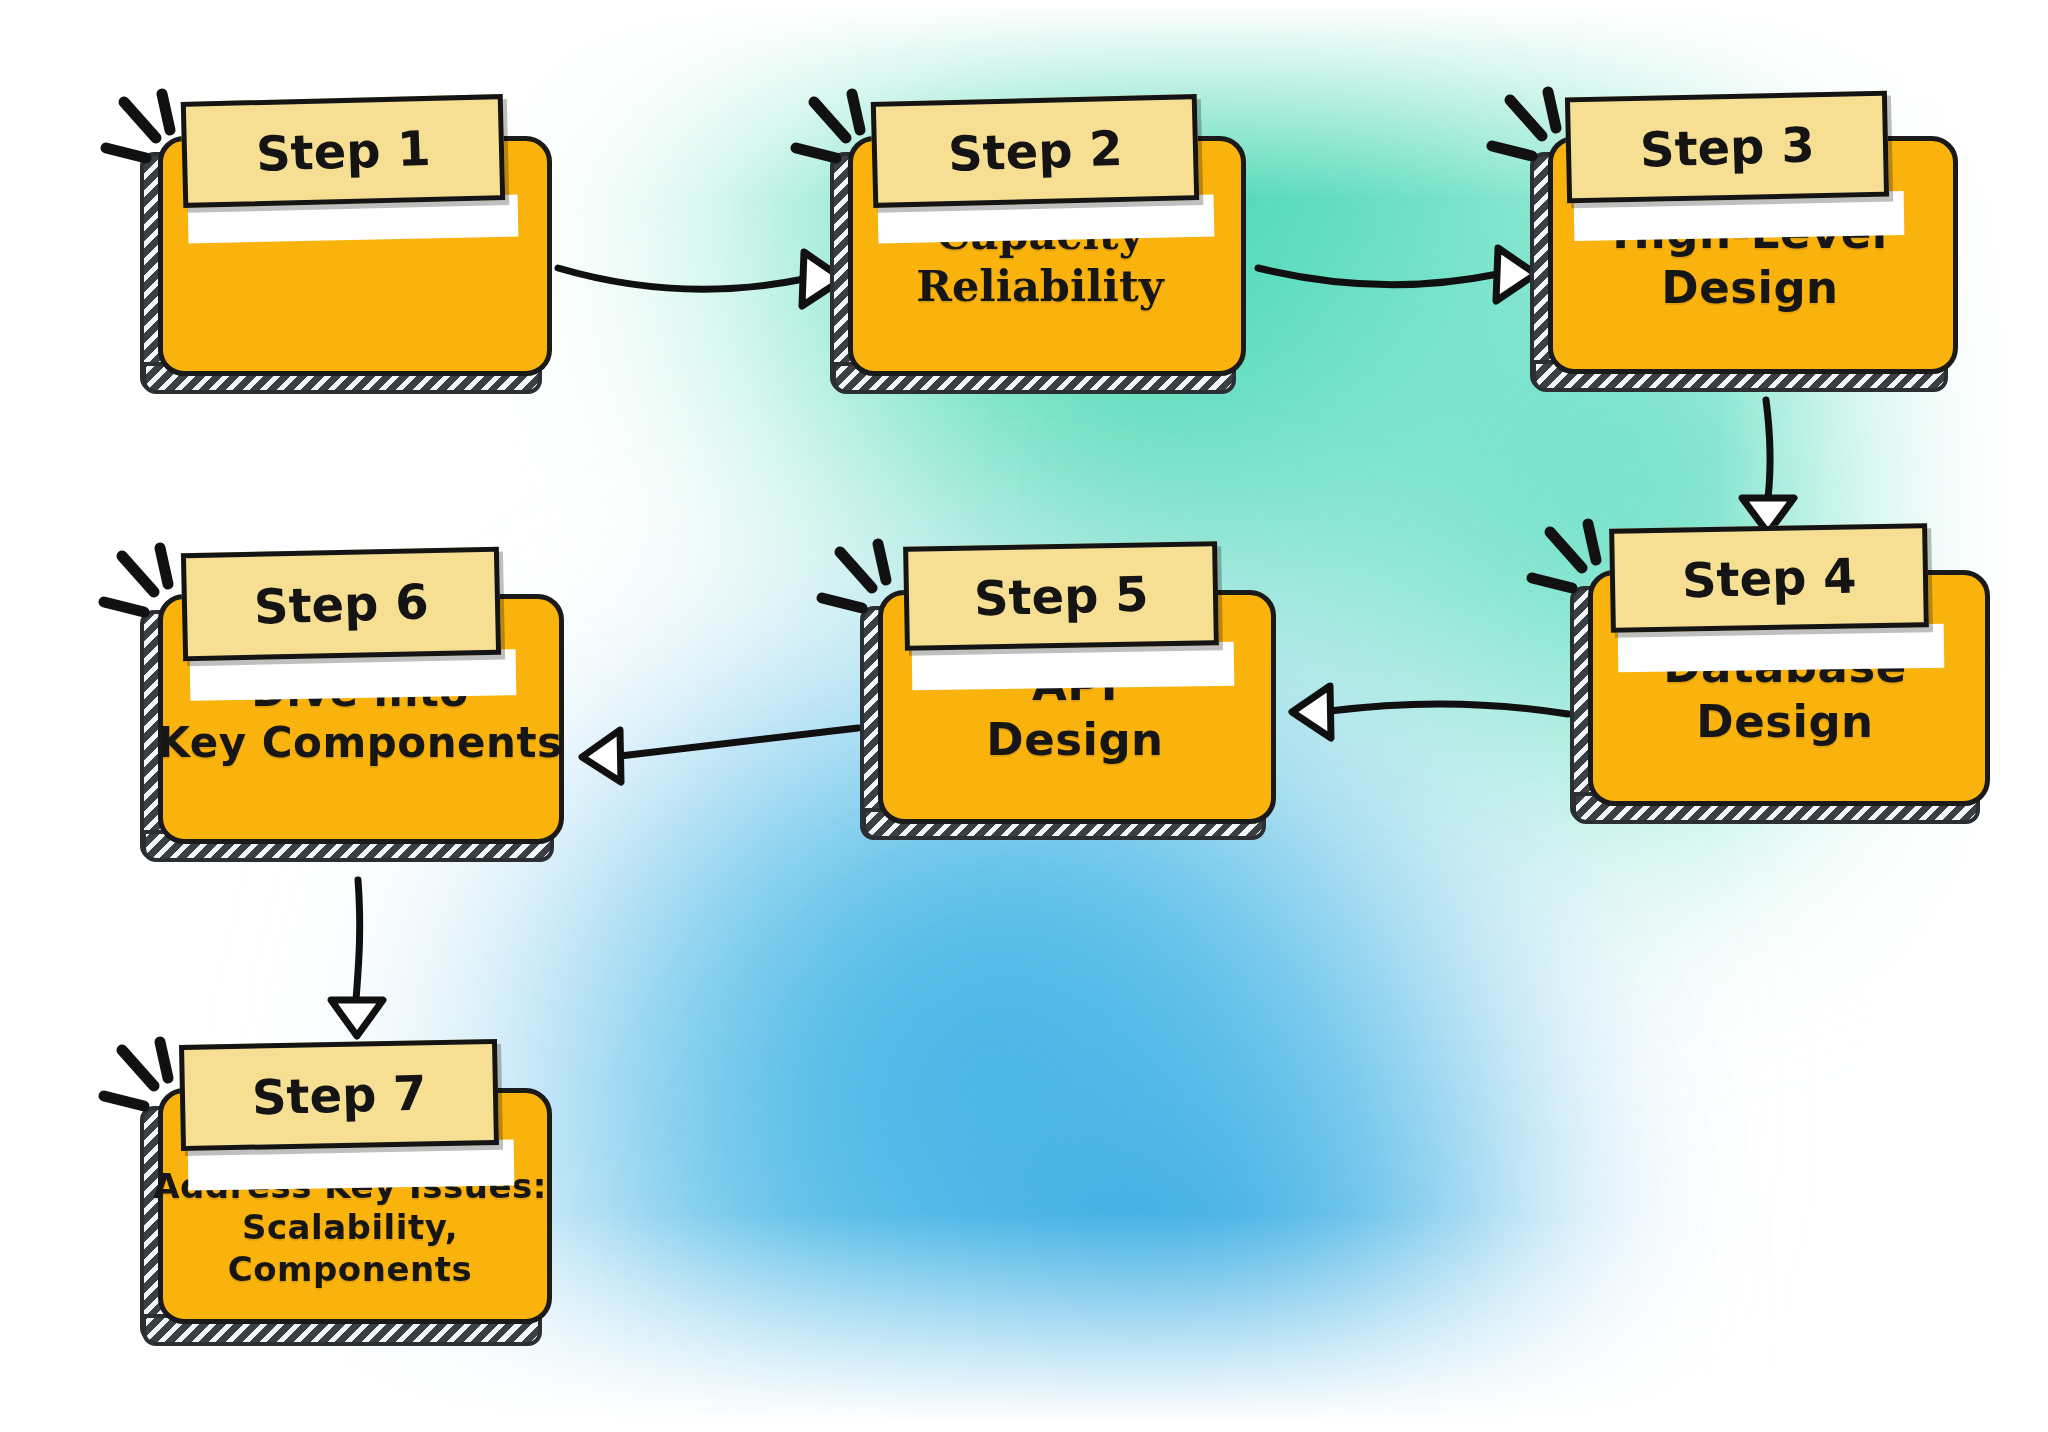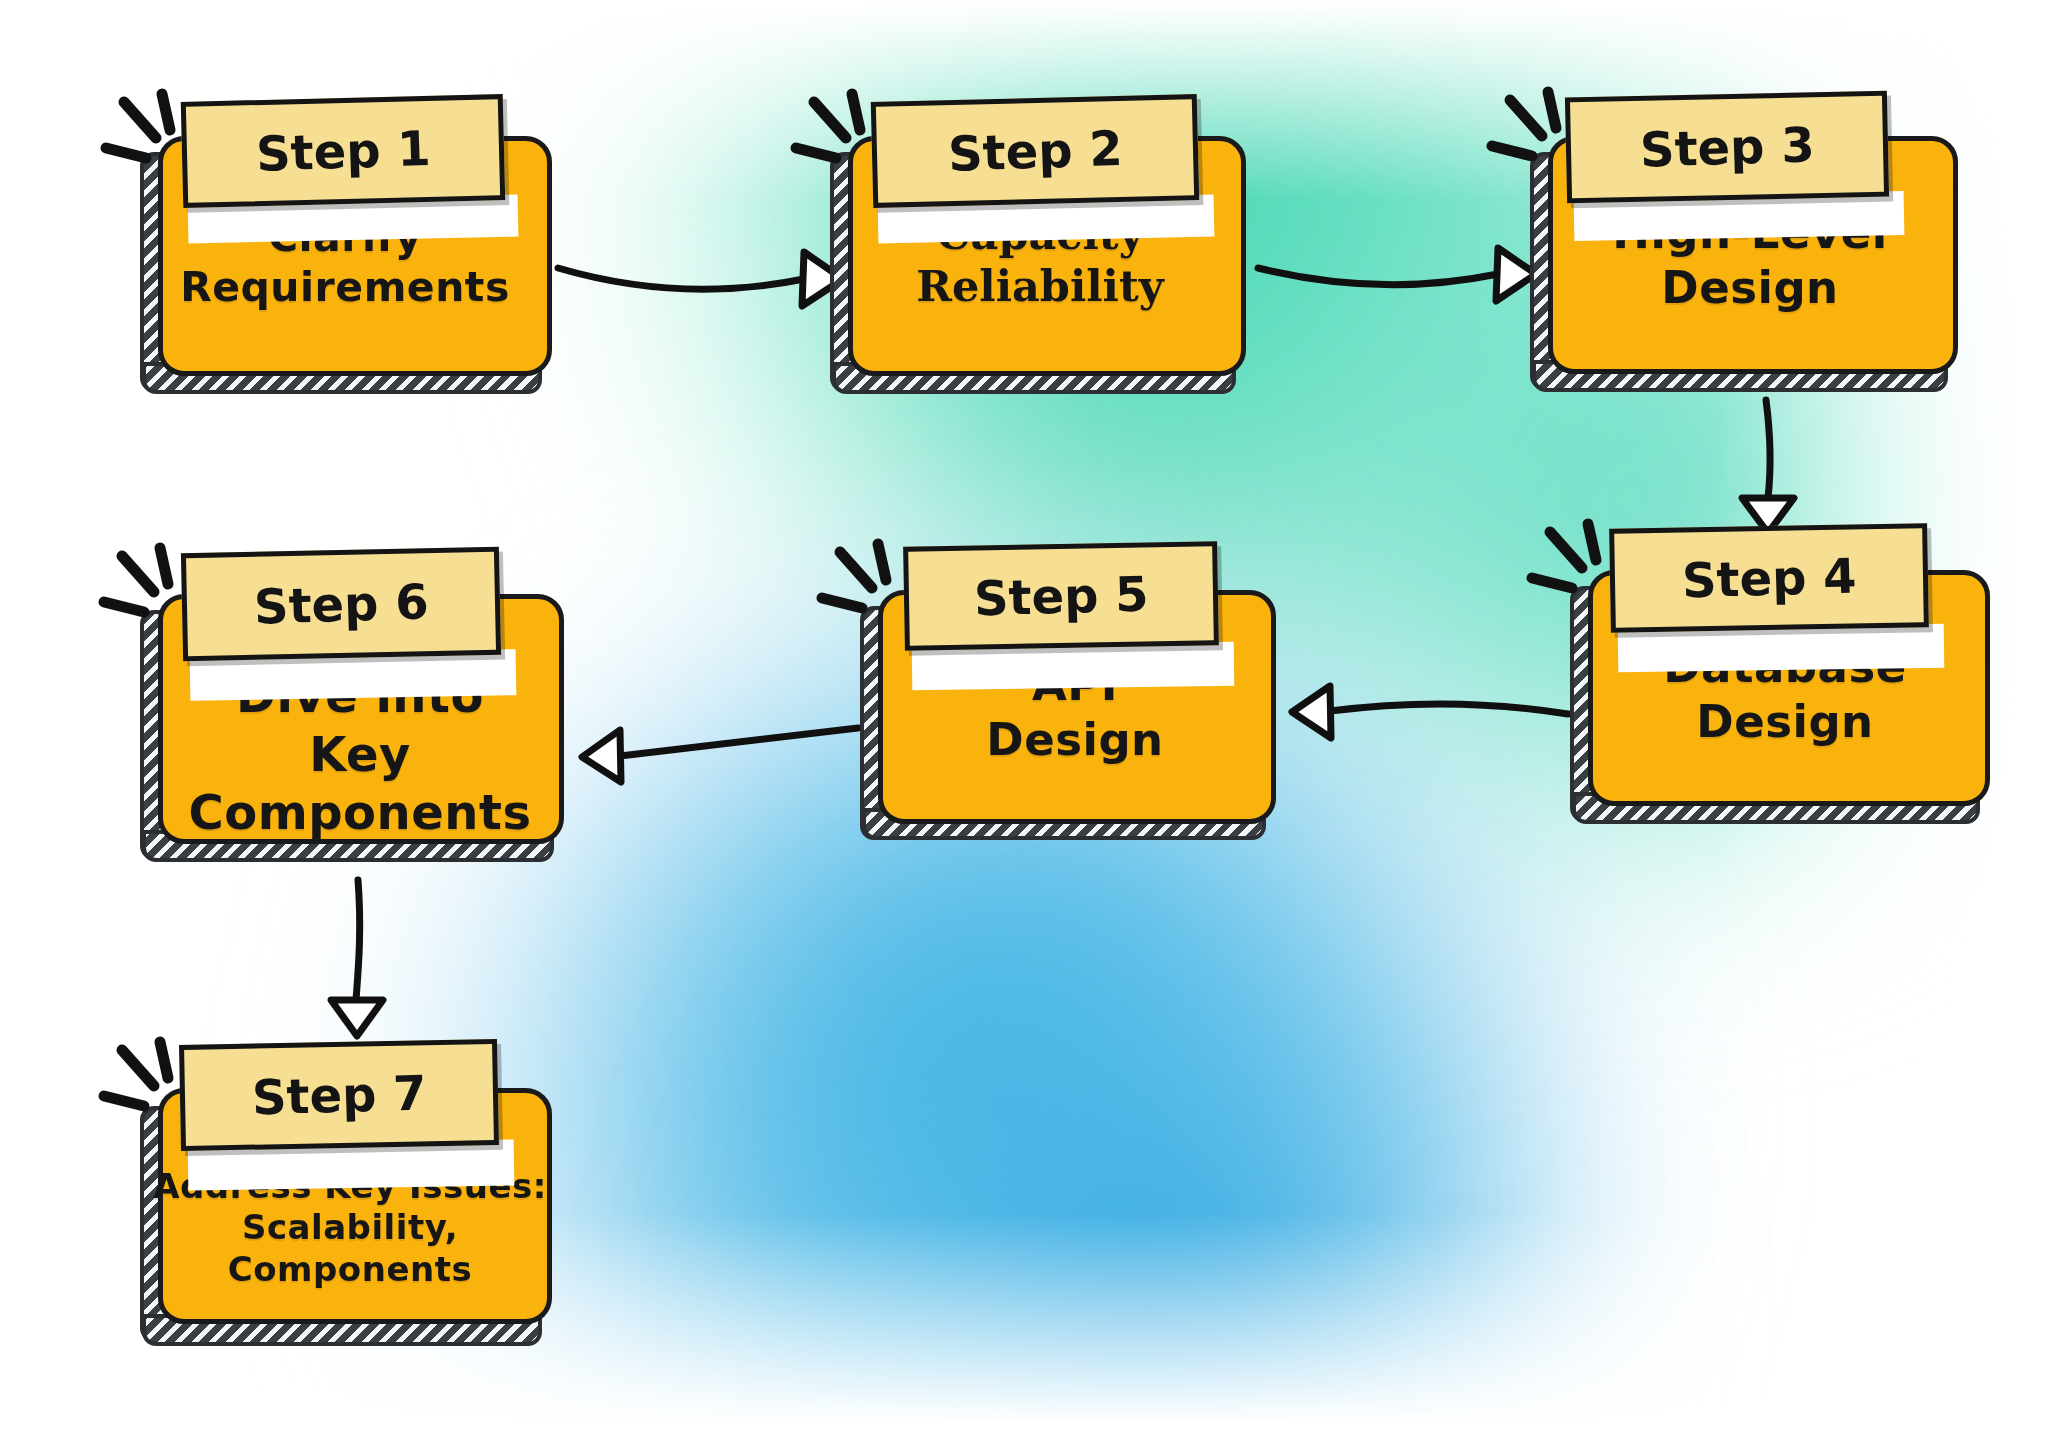--- a/index.html
+++ b/index.html
@@ -142,24 +142,20 @@
     <path class="ehead" d="M331,1000 L357,1036 L383,1000 Z"></path>
   </g>
 </svg>
 
 <div id="nodes">
 
   <div class="node" style="left:130px;top:90px;width:430px;height:310px;">
     <div class="hatch shadowhatch" style="left:10px;top:62px;width:38px;height:240px;border-radius:14px 0 0 14px;"></div>
     <div class="hatch shadowhatch" style="left:12px;top:272px;width:400px;height:32px;border-radius:0 0 14px 14px;"></div>
     <div class="card" style="left:28px;top:46px;width:394px;height:240px;"></div>
-    <div class="body" style="top:122px;padding:0 34px;font-size:41px;">
-      <div>Clarify</div>
-      <div>Requirements</div>
-    </div>
     <div class="tabpaper" style="left:58px;top:108px;width:330px;height:42px;transform:rotate(-1.2deg);"></div>
     <div class="tab" style="left:52px;top:8px;width:322px;height:106px;transform:rotate(-1.4deg);font-size:48px;">
       <span>Step 1</span>
     </div>
     <svg class="sparks" style="left:-40px;top:-4px;" width="110" height="110" viewBox="0 0 110 110">
       <g stroke="#111" stroke-width="11" stroke-linecap="round">
         <line x1="34" y1="16" x2="66" y2="52"></line>
         <line x1="72" y1="8" x2="80" y2="44"></line>
         <line x1="16" y1="62" x2="56" y2="72"></line>
       </g>
@@ -247,21 +243,21 @@
         <line x1="72" y1="8" x2="80" y2="44"></line>
         <line x1="16" y1="62" x2="56" y2="72"></line>
       </g>
     </svg>
   </div>
 
   <div class="node" style="left:130px;top:540px;width:460px;height:340px;">
     <div class="hatch shadowhatch" style="left:10px;top:70px;width:38px;height:250px;border-radius:14px 0 0 14px;"></div>
     <div class="hatch shadowhatch" style="left:12px;top:290px;width:412px;height:32px;border-radius:0 0 14px 14px;"></div>
     <div class="card" style="left:28px;top:54px;width:406px;height:250px;"></div>
-    <div class="body" style="top:126px;padding:0 14px;font-size:48px;">
+    <div class="body" style="top:126px;padding:0 14px;font-size:42px;">
       <div>Dive into</div>
       <div>Key Components</div>
     </div>
     <div class="tabpaper" style="left:60px;top:112px;width:326px;height:46px;transform:rotate(-1deg);"></div>
     <div class="tab" style="left:52px;top:10px;width:318px;height:108px;transform:rotate(-1.2deg);font-size:48px;">
       <span>Step 6</span>
     </div>
     <svg class="sparks" style="left:-42px;top:0px;" width="110" height="110" viewBox="0 0 110 110">
       <g stroke="#111" stroke-width="11" stroke-linecap="round">
         <line x1="34" y1="16" x2="66" y2="52"></line>

